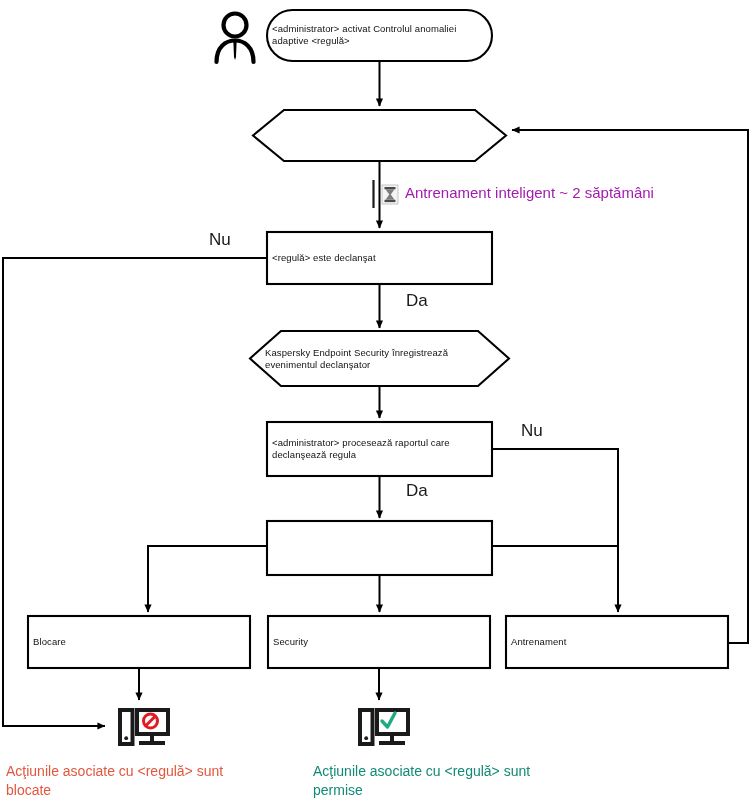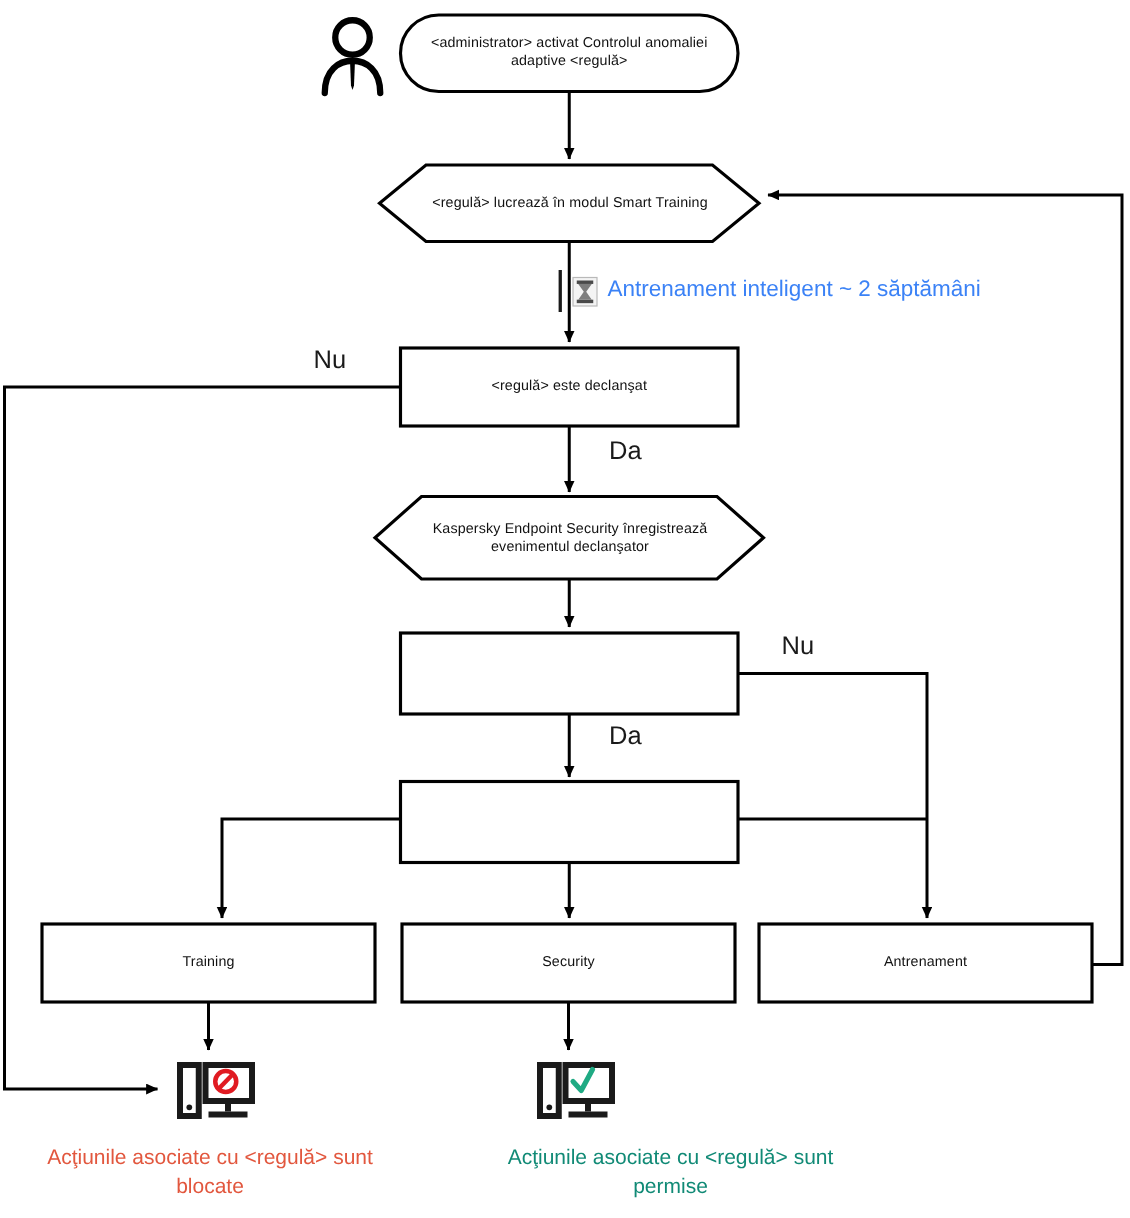--- a/index.html
+++ b/index.html
@@ -5,44 +5,43 @@
   html,body{margin:0;padding:0;background:#ffffff;}
   body{
     width:753px;height:812px;
     font-family:"Liberation Sans","DejaVu Sans",sans-serif;
     position:relative;overflow:hidden;
   }
   #stage{position:absolute;left:0;top:0;width:753px;height:812px;}
   svg.layer{position:absolute;left:0;top:0;width:753px;height:812px;}
   .node-text{
     position:absolute;
-    text-align:center;
+    text-align:left;
     font-size:9.5px;
     color:#111111;
     line-height:12px;
     letter-spacing:0.1px;
     pointer-events:none;
     white-space:pre-line;
   }
   .edge-label{
     position:absolute;
     font-size:17px;
     color:#1a1a1a;
     line-height:16px;
   }
   .note-label{
     position:absolute;
     font-size:15px;
-    color:#3b82f6;
+    color:#a21caf;
     line-height:18px;
     white-space:nowrap;
   }
   .outcome-label{
     position:absolute;
-    text-align:center;
     font-size:14px;
     line-height:19px;
     white-space:pre-line;
   }
 </style>
 </head>
 <body>
 
 <div id="stage">
 
@@ -126,30 +125,31 @@
       <rect x="382" y="185" width="16" height="19" fill="#f4f4f4" stroke="#b9b9b9" stroke-width="0.8"></rect>
       <rect x="384.5" y="187" width="11" height="2.3" fill="#4a4a4a"></rect>
       <rect x="384.5" y="199.8" width="11" height="2.3" fill="#4a4a4a"></rect>
       <path d="M385.5,189.3 L394.5,189.3 L390.8,194.5 L394.5,199.8 L385.5,199.8 L389.2,194.5 z" fill="#7d7d7d"></path>
     </g>
   </svg>
 
   <div class="node-text" style="left:272px;top:23px;width:215px;">&lt;administrator&gt; activat Controlul anomaliei
 adaptive &lt;regulă&gt;</div>
 
-  <div class="node-text" style="left:265px;top:130px;width:230px;">&lt;regulă&gt; lucrează în modul Smart Training</div>
 
   <div class="node-text" style="left:272px;top:252px;width:215px;">&lt;regulă&gt; este declanşat</div>
 
   <div class="node-text" style="left:265px;top:347px;width:230px;">Kaspersky Endpoint Security înregistrează
 evenimentul declanşator</div>
 
+  <div class="node-text" style="left:272px;top:437px;width:215px;">&lt;administrator&gt; procesează raportul care
+declanşează regula</div>
 
 
-  <div class="node-text" style="left:33px;top:636px;width:212px;">Training</div>
+  <div class="node-text" style="left:33px;top:636px;width:212px;">Blocare</div>
 
   <div class="node-text" style="left:273px;top:636px;width:212px;">Security</div>
 
   <div class="node-text" style="left:511px;top:636px;width:212px;">Antrenament</div>
 
   <div class="edge-label" style="left:209px;top:232px;">Nu</div>
 
   <div class="edge-label" style="left:406px;top:293px;">Da</div>
 
   <div class="edge-label" style="left:521px;top:423px;">Nu</div>

